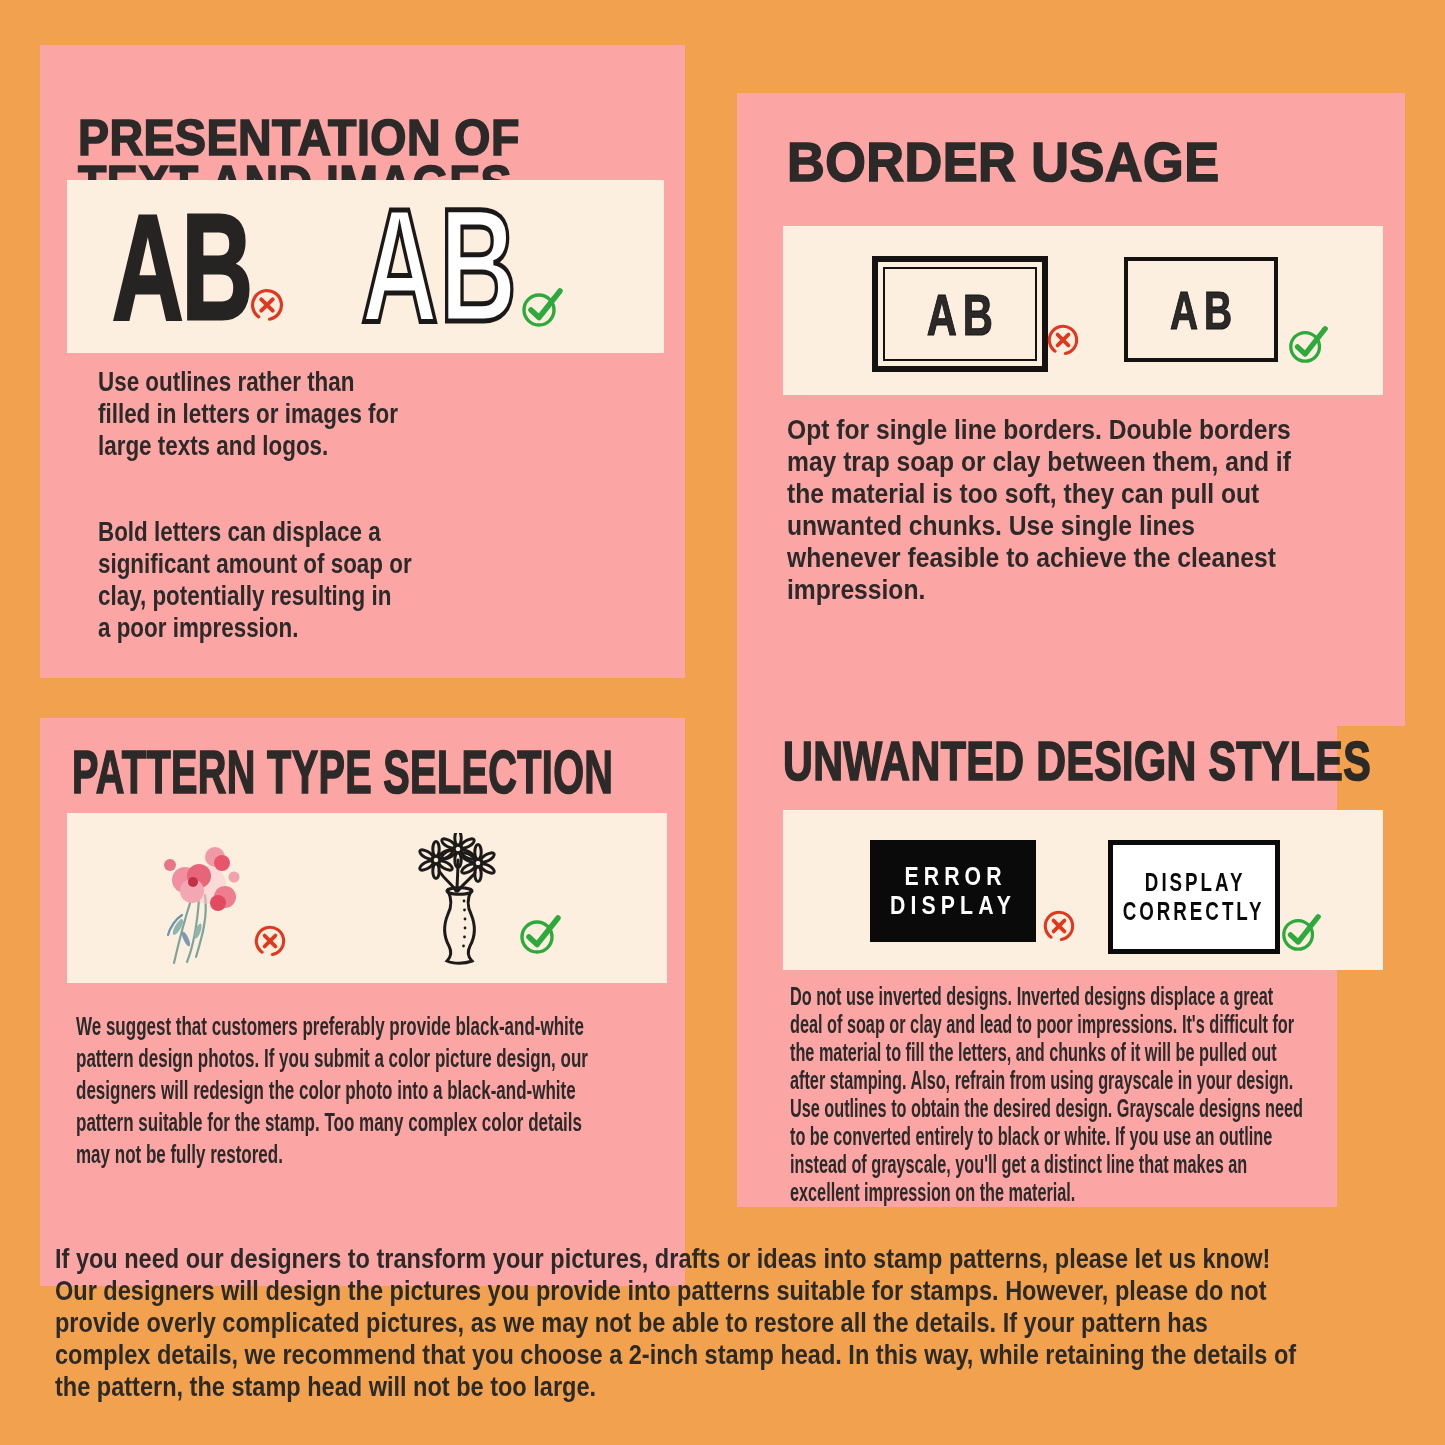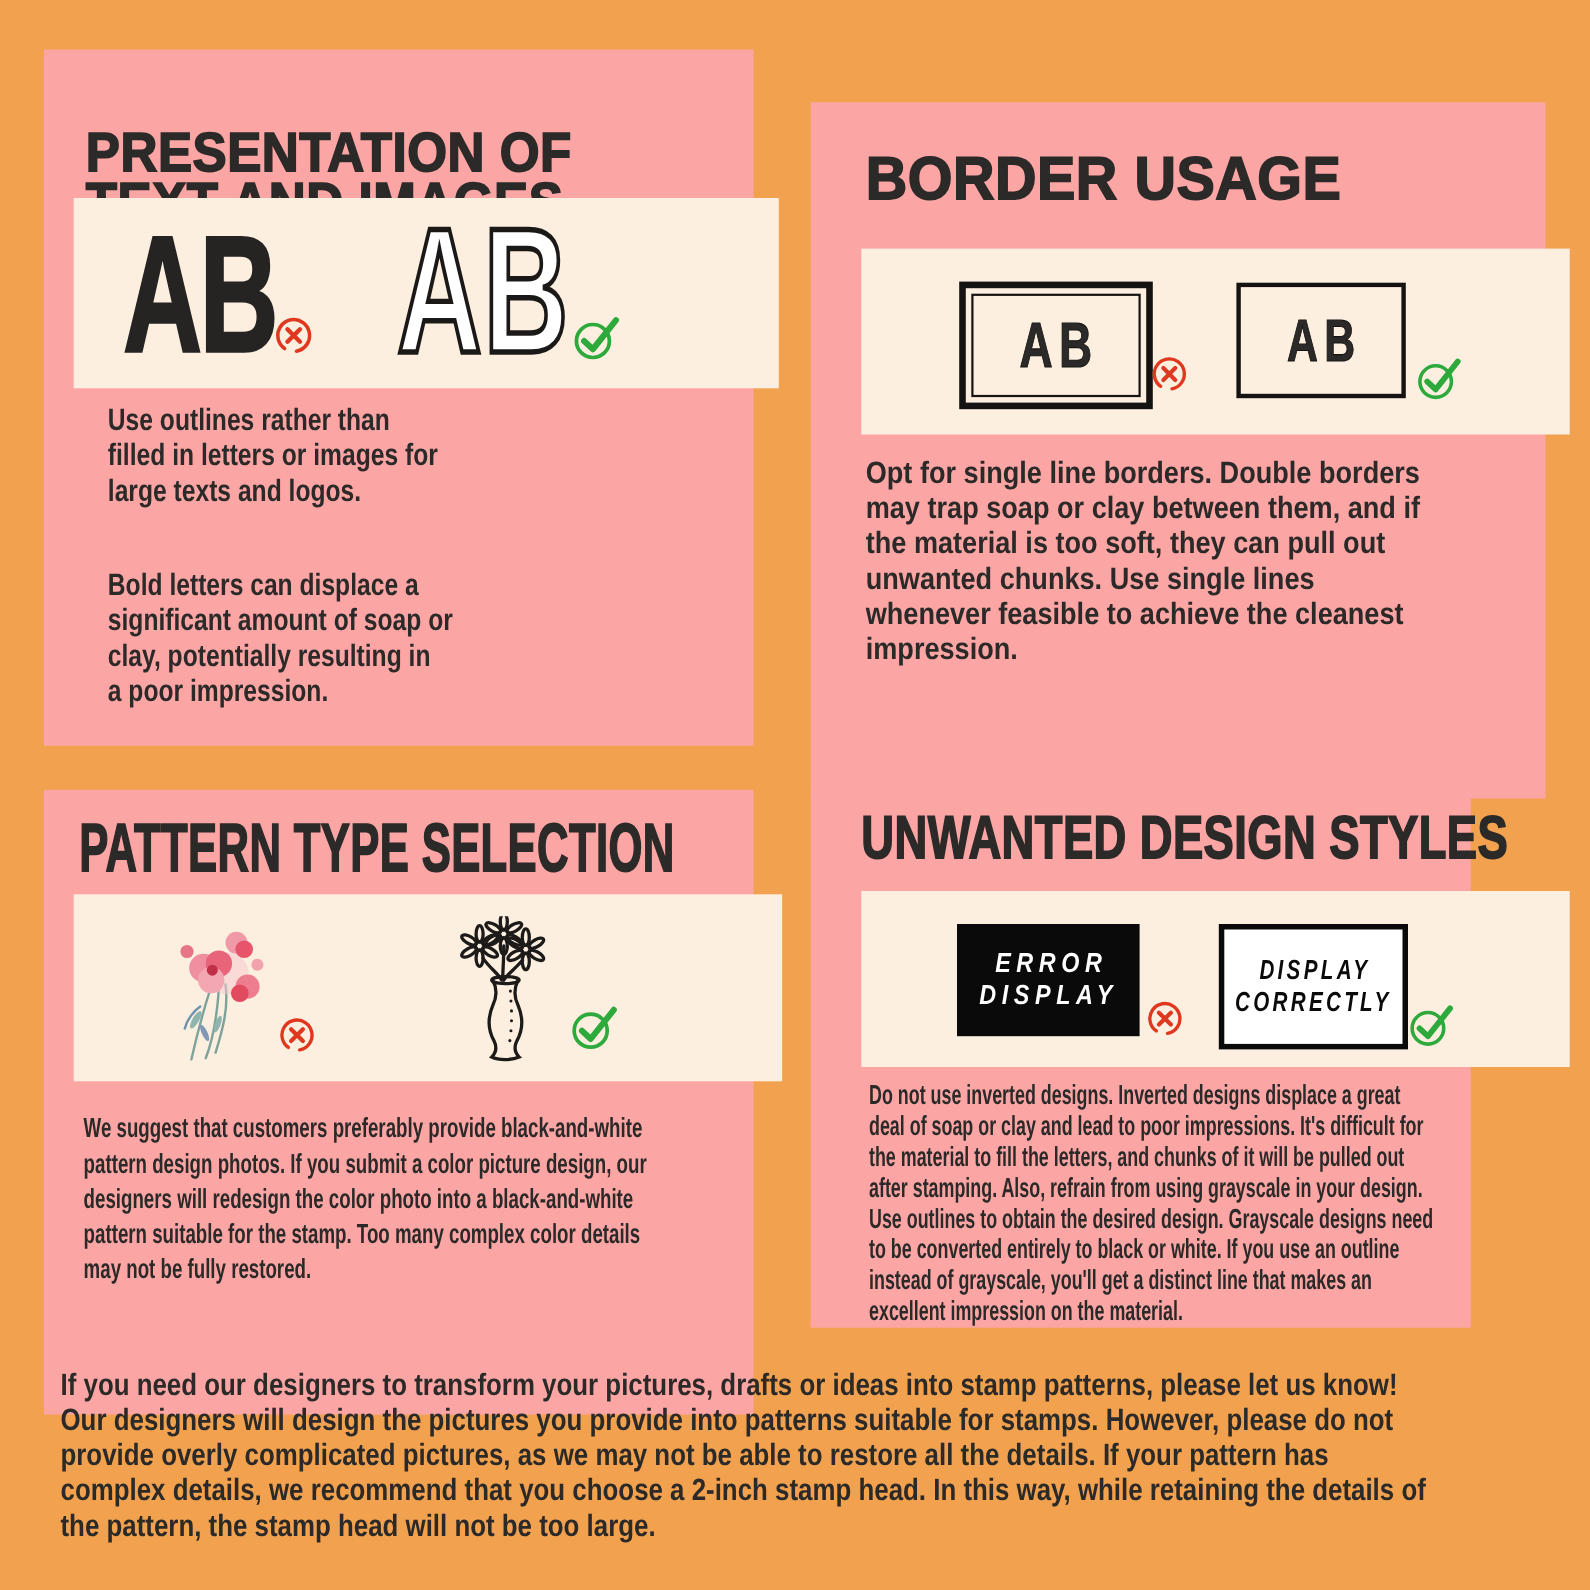--- a/index.html
+++ b/index.html
@@ -6,32 +6,32 @@
   .canvas{position:relative;width:1445px;height:1445px;background:#F2A24E;overflow:hidden;
           font-family:"Liberation Sans",sans-serif;color:#2C2A28;}
   .card{position:absolute;background:#fca5a5;}
   #card1{left:40px;top:45px;width:645px;height:633px;}
   #card2{left:737px;top:45px;width:668px;height:633px;margin-top:48px;}
   #card3{left:40px;top:718px;width:645px;height:568px;}
   #card4{left:737px;top:718px;width:600px;height:489px;}
   .card-title{position:absolute;margin:0;font-weight:900;color:#2C2A28;
               -webkit-text-stroke:1.6px #2C2A28;white-space:pre;line-height:1;
               transform-origin:left top;letter-spacing:0.5px;}
-  .cream{position:absolute;background:#FCEFE0;padding-left:44px;}
+  .cream{position:absolute;background:#FCEFE0;}
   .body-text{position:absolute;margin:0;font-weight:700;white-space:pre;
              transform-origin:left top;color:#2C2A28;}
   .ab-filled{position:absolute;font-weight:900;color:#262423;line-height:1;
              -webkit-text-stroke:3px #262423;transform-origin:left top;letter-spacing:-3px;}
   .ab-outline{position:absolute;font-weight:900;color:#FFFFFF;line-height:1;
               -webkit-text-stroke:5px #1B1918;transform-origin:left top;letter-spacing:2px;}
   .mark{position:absolute;}
   .border-box{position:absolute;display:flex;align-items:center;justify-content:center;}
   .border-box .boxlabel{font-weight:900;white-space:pre;text-align:center;
                         -webkit-text-stroke:1px #151312;}
-  .inv-box{position:absolute;display:flex;align-items:center;justify-content:center;text-align:center;font-style:italic;}
+  .inv-box{position:absolute;display:flex;align-items:center;justify-content:center;text-align:center;}
   .inv-box .boxlabel{font-weight:900;white-space:pre;}
   .footer-text{position:absolute;margin:0;font-weight:700;white-space:pre;
                transform-origin:left top;color:#2C2A28;}
 </style>
 </head>
 <body>
 
 <div class="canvas">
 
   <section class="card" id="card1">

